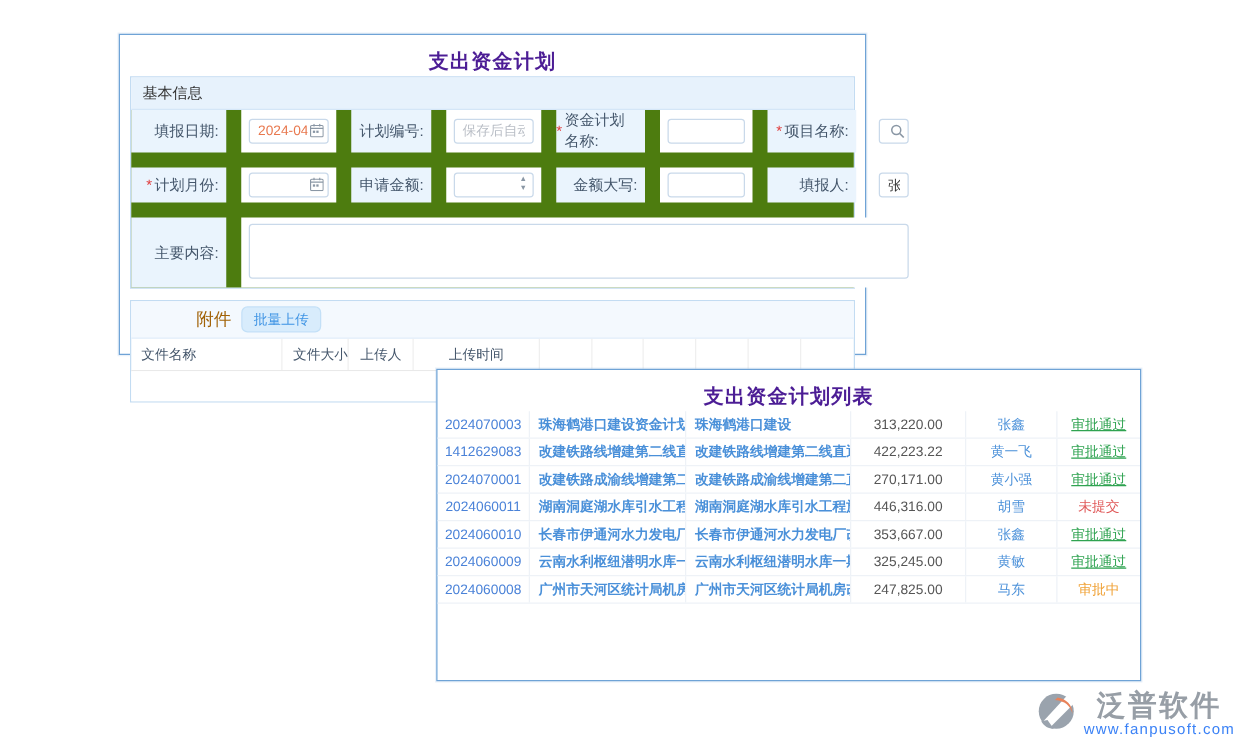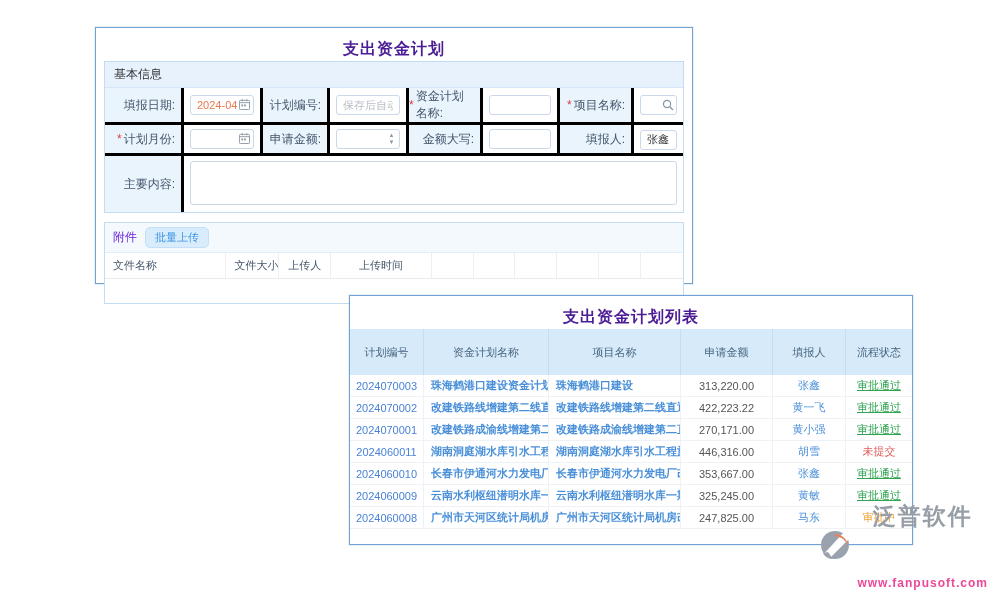--- a/index.html
+++ b/index.html
@@ -13,21 +13,21 @@
   .form-panel { left:95px; top:27px; width:598px; height:257px; }
   .list-panel { left:349px; top:295px; width:564px; height:250px; }
   .panel-title { text-align:center; font-size:16px; font-weight:bold; color:#4c1d95;
                  padding:11px 0 1px; letter-spacing:1px; }
 
   
   .box { margin:0 8px; border:1px solid #c3dcf2; background:#fff; }
   .section-header { background:#e7f2fc; border-bottom:1px solid #d4e6f7;
                     font-size:12px; color:#333; padding:4px 9px; }
   .form-grid { display:grid; grid-template-columns:76px 76px 64px 76px 71px 74px 71px 1fr;
-               background:#000000; gap:3px; }
+               background:#4d7c0f; gap:12px; }
   .cell { background:#fff; display:flex; align-items:center; min-height:28px; }
   .cell.lbl { background:#eaf4fd; justify-content:flex-end; padding-right:6px;
               font-size:12px; color:#44566b; }
   .req { color:#e03c3c; margin-right:2px; font-size:12px; }
   .field { position:relative; flex:1; margin:4px 6px; height:20px; }
   .field input { width:100%; height:20px; border:1px solid #c9d9ea; border-radius:3px;
                  font-size:11px; padding:0 16px 0 6px; color:#333; outline:none;
                  font-family:inherit; background:#fff; }
   .field input.no-icon { padding-right:6px; }
   .field input.date-input { color:#e8784e; }
@@ -39,21 +39,21 @@
           color:#8a97a5; font-size:6px; line-height:7px; cursor:pointer; }
   .content-cell { grid-column:2 / -1; align-items:stretch; }
   .content-cell textarea { flex:1; margin:5px 6px; height:44px; resize:none;
                border:1px solid #c9d9ea; border-radius:3px; font-family:inherit;
                font-size:11px; padding:4px 6px; outline:none; }
   .content-row-lbl { min-height:56px; }
 
   .attach-box { margin-top:9px; }
   .attach-header { display:flex; align-items:center; padding:4px 8px; gap:8px;
                    background:#f4f9fe; border-bottom:1px solid #e2eefa; }
-  .attach-title { font-size:12px; color:#6d28d9; }
+  .attach-title { font-size:14px; color:#a16207;margin-left:44px; }
   .batch-btn { background:#d8ecfc; color:#3f94e4; font-size:11px; border:1px solid #c3e0f7;
                border-radius:5px; padding:2px 9px; cursor:pointer; font-family:inherit; }
   .attach-cols { display:flex; border-bottom:1px solid #e9e9e9; }
   .attach-cols .acol { font-size:11px; color:#44566b; padding:5px 8px;
                        border-right:1px solid #efefef; white-space:nowrap; overflow:hidden; }
   .acol.c-name { width:122px; } .acol.c-size { width:53px; text-align:left; }
   .acol.c-uploader { width:52px; text-align:center; } .acol.c-time { width:101px; text-align:center; }
   .acol.c-empty { width:42px; } .acol:last-child { border-right:none; }
   .attach-body { height:24px; background:#fff; }
 
@@ -75,21 +75,21 @@
   .c-filler { justify-content:center; color:#4a90d9; cursor:pointer; }
   .c-status { justify-content:center; cursor:pointer; }
   .c-status[data-status="green"]  { color:#2fa351; text-decoration:underline; }
   .c-status[data-status="red"]    { color:#e05a5a; }
   .c-status[data-status="orange"] { color:#f0a135; }
 
   
   .brand { position:absolute; right:12px; bottom:10px; display:flex; align-items:center; gap:6px;justify-content:flex-end; }
   .brand-txt { display:flex; flex-direction:column; align-items:center; }
   .brand-name { font-size:23px; color:#979ea6; font-weight:bold; letter-spacing:2px; line-height:24px; }
-  .brand-site { font-size:12px; color:#ec4899; font-weight:bold; letter-spacing:1px;margin-top:48px; }
+  .brand-site { font-size:12px; color:#3b82f6; font-weight:normal; letter-spacing:1px; }
 </style>
 </head>
 <body>
 
 <div class="canvas">
 
   <div class="panel form-panel">
     <div class="panel-title">支出资金计划</div>
 
     <div class="box">
@@ -215,39 +215,31 @@
         <div class="acol c-empty"></div>
         <div class="acol c-empty"></div>
       </div>
       <div class="attach-body"></div>
     </div>
   </div>
 
   <div class="panel list-panel">
     <div class="panel-title">支出资金计划列表</div>
     <div class="list-table">
-      <div class="lt-head">
-        <div class="hcell">计划编号</div>
-        <div class="hcell">资金计划名称</div>
-        <div class="hcell">项目名称</div>
-        <div class="hcell">申请金额</div>
-        <div class="hcell">填报人</div>
-        <div class="hcell">流程状态</div>
-      </div>
 
       <div class="lt-row">
         <div class="bcell c-no">2024070003</div>
         <div class="bcell c-fund">珠海鹤港口建设资金计划</div>
         <div class="bcell c-proj">珠海鹤港口建设</div>
         <div class="bcell c-amt">313,220.00</div>
         <div class="bcell c-filler">张鑫</div>
         <div class="bcell c-status" data-status="green">审批通过</div>
       </div>
       <div class="lt-row">
-        <div class="bcell c-no">2024070002</div>
+        <div class="bcell c-no">1412629083</div>
         <div class="bcell c-fund">改建铁路线增建第二线直通线（成...</div>
         <div class="bcell c-proj">改建铁路线增建第二线直通线（成...</div>
         <div class="bcell c-amt">422,223.22</div>
         <div class="bcell c-filler">黄一飞</div>
         <div class="bcell c-status" data-status="green">审批通过</div>
       </div>
       <div class="lt-row">
         <div class="bcell c-no">2024070001</div>
         <div class="bcell c-fund">改建铁路成渝线增建第二直通线（...</div>
         <div class="bcell c-proj">改建铁路成渝线增建第二直通线（...</div>

